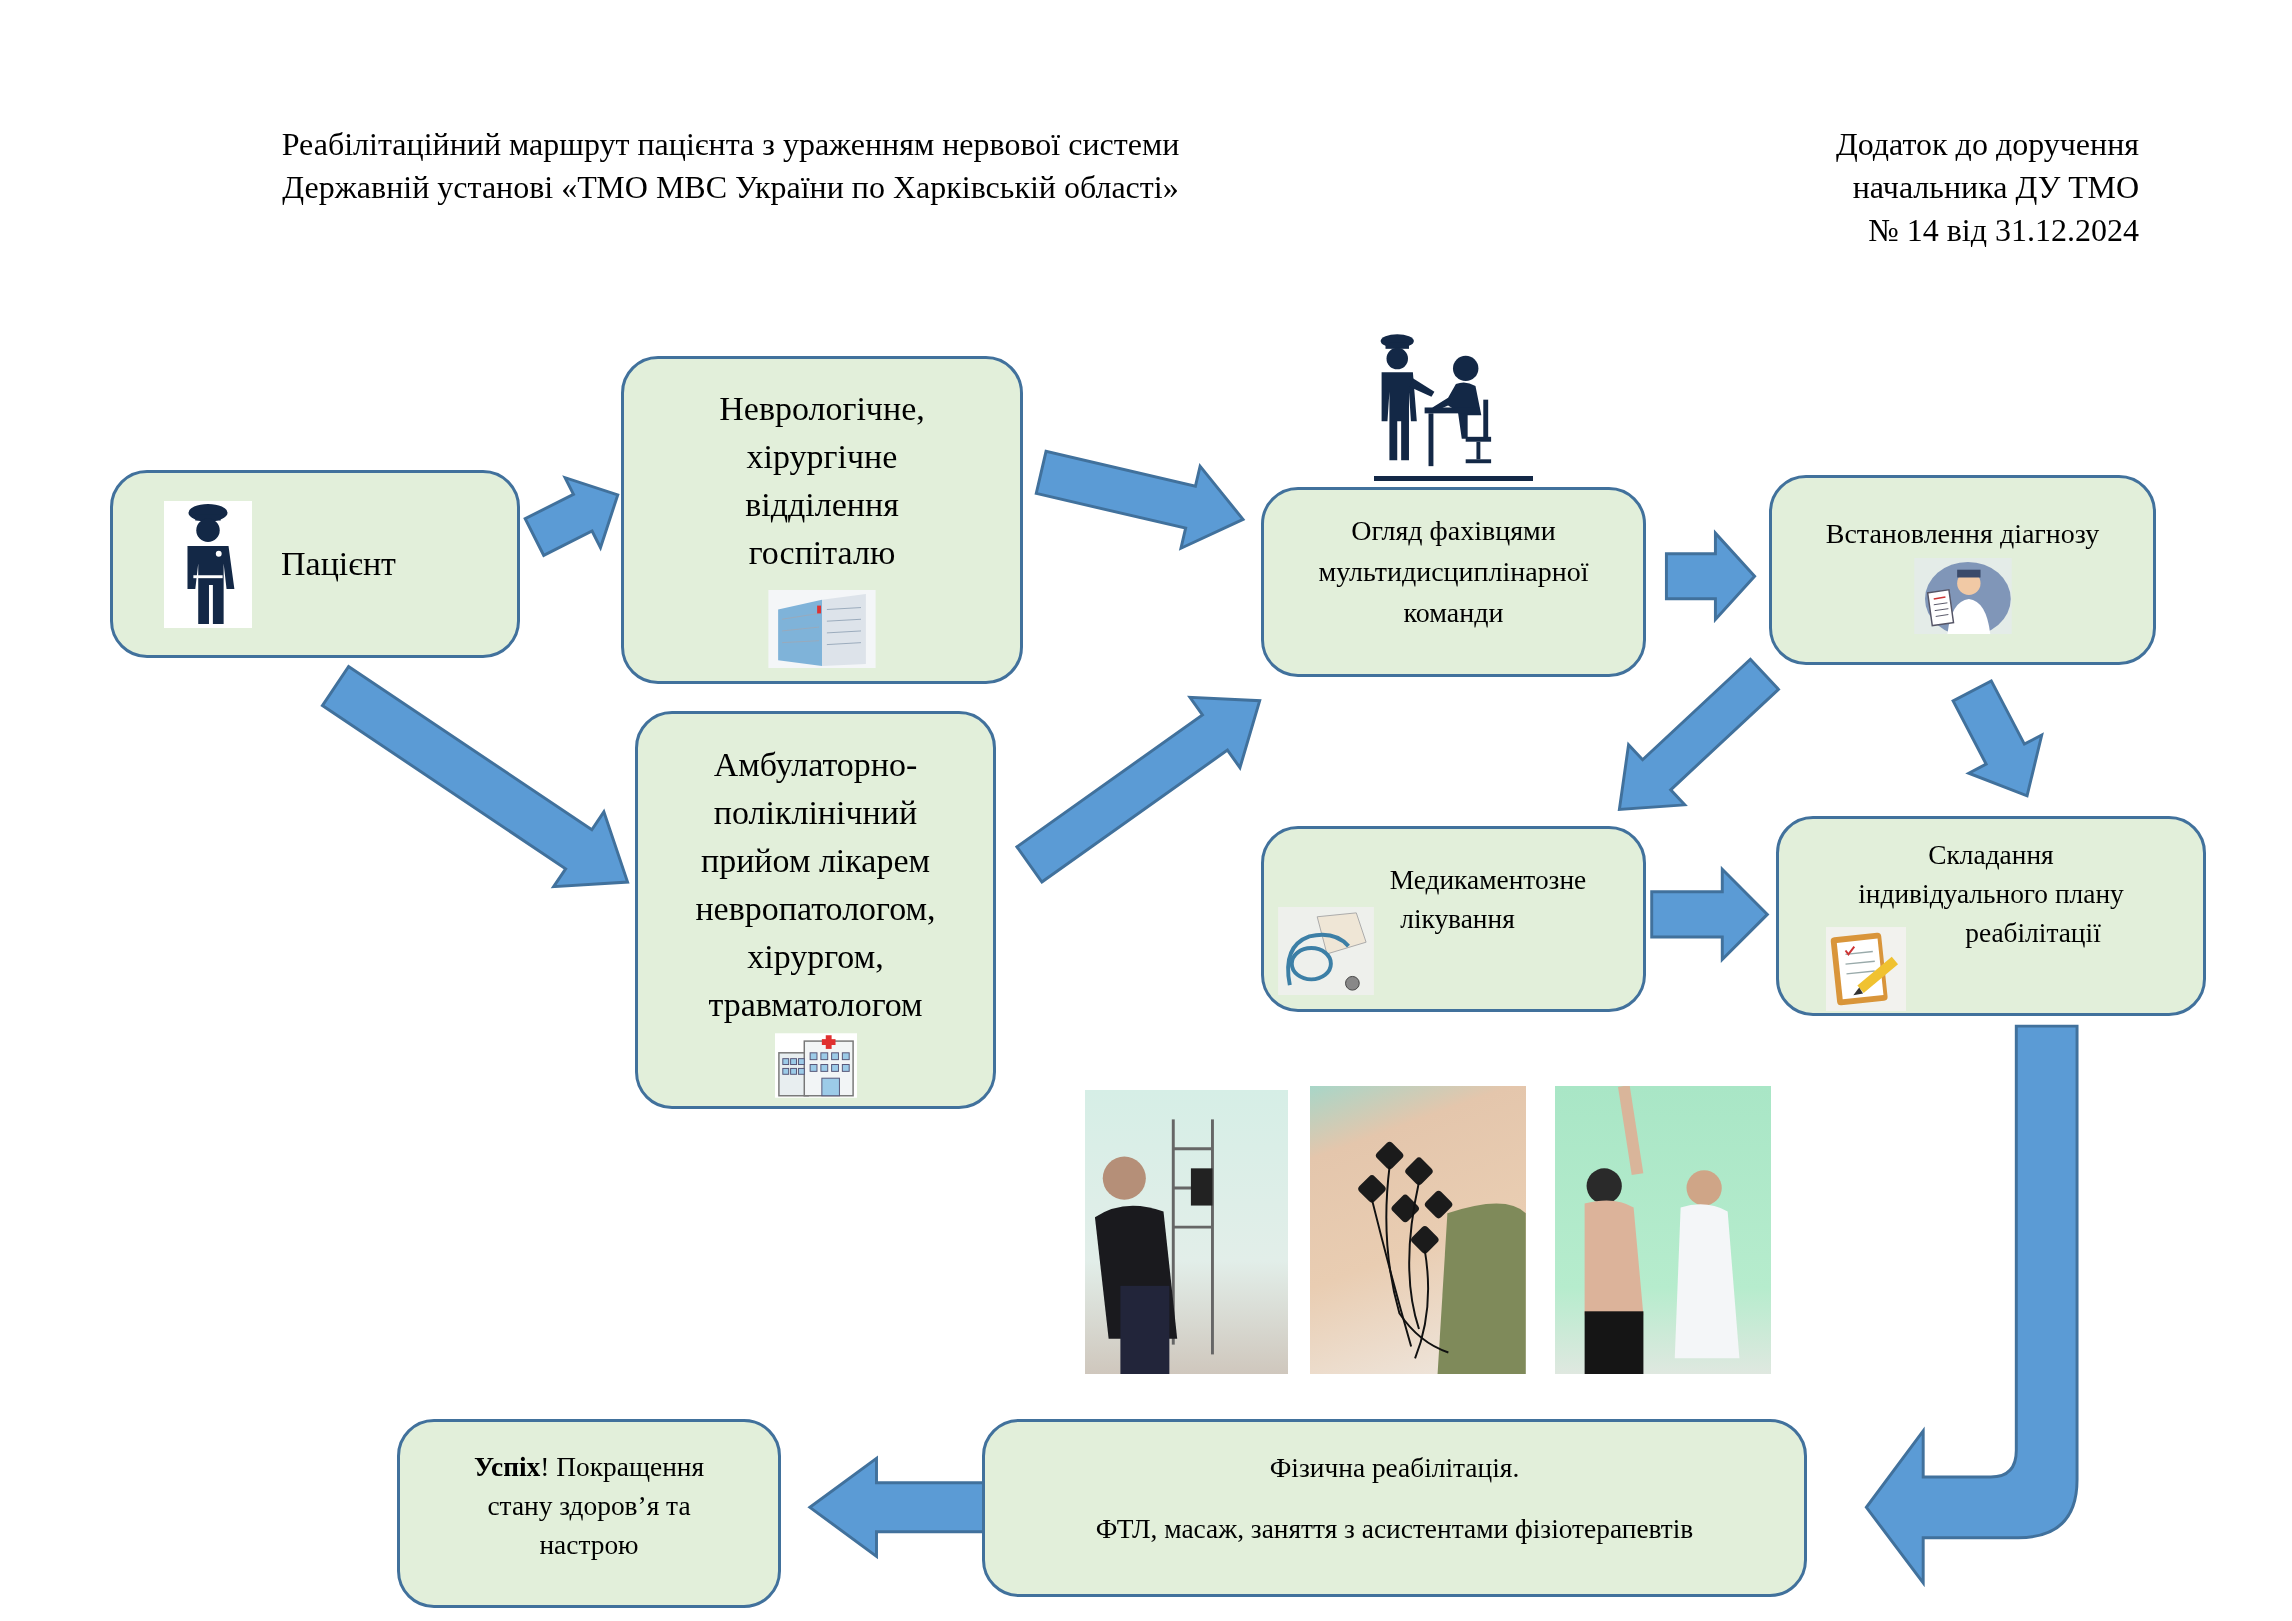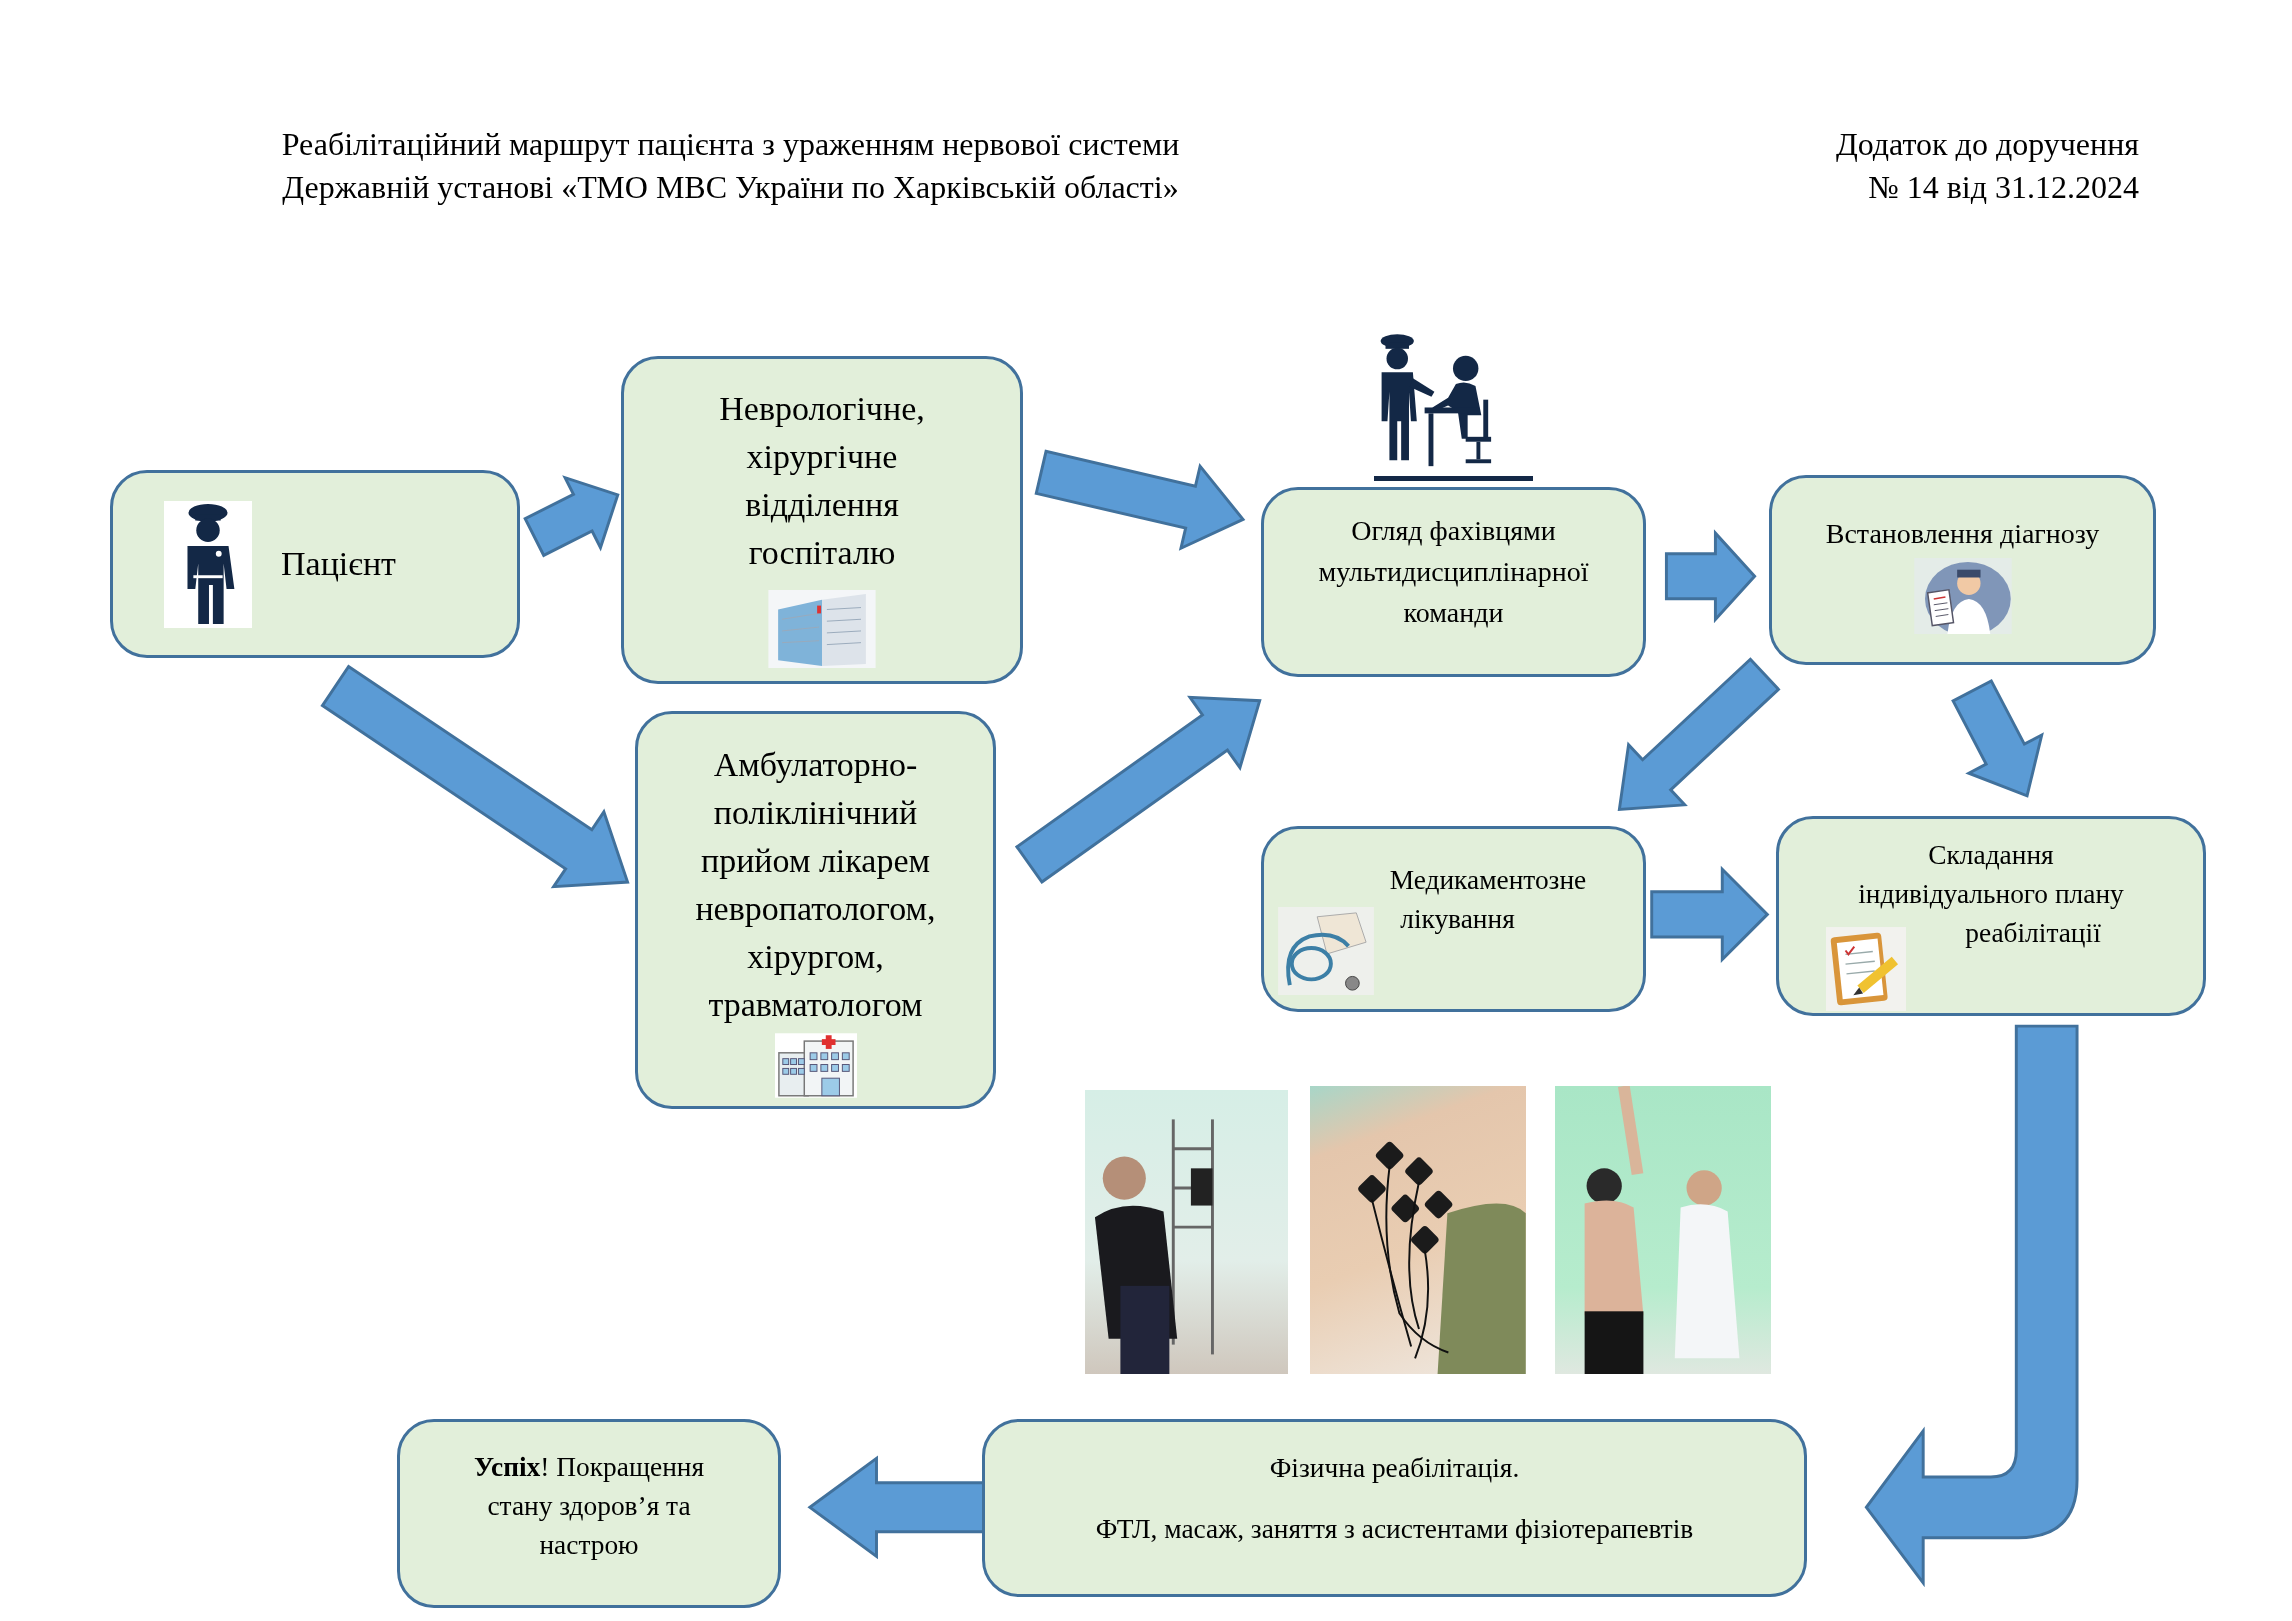--- a/index.html
+++ b/index.html
@@ -22,20 +22,21 @@
 </style>
 </head>
 <body>
 
 <div class="title">
   <div>Реабілітаційний маршрут пацієнта з ураженням нервової системи</div>
   <div>Державній установі «ТМО МВС України по Харківській області»</div>
 </div>
 <div class="annex">
   <div>Додаток до доручення</div>
+  <div>начальника ДУ ТМО</div>
   <div>№ 14 від 31.12.2024</div>
 </div>
 
 <svg class="arrows" id="arrows" viewBox="0 0 2339 1654">
     <polygon points="554.4795639967479,566.7386730168271 603.7868534885058,541.7949853915848 612.3636018665156,558.7490228829997 630,505 576.2509771170003,487.36360186651564 584.8277254950101,504.3176393579306 535.5204360032521,529.2613269831729" fill="#5b9bd5" stroke="#41719c" stroke-width="3"></polygon>
     <polygon points="328.6255305746758,719.927959443733 576.8056319653433,886.4917858804225 564.5457016587961,904.7590820371778 640,900 615.8145011225388,828.3685708362012 603.5545708159916,846.6358669929565 355.3744694253242,680.072040556267" fill="#5b9bd5" stroke="#41719c" stroke-width="3"></polygon>
     <polygon points="1057.0075246607107,503.4260399977828 1209.4424246662536,538.9448516495598 1204.6768800242048,559.3969807383526 1268,530 1224.192919986881,475.6406425652015 1219.4273753448322,496.0927716539942 1066.9924753392893,460.5739600022172" fill="#5b9bd5" stroke="#41719c" stroke-width="3"></polygon>
     <polygon points="1062.7438913448648,899.9330207547497 1252.0962021509565,765.3720169053144 1264.840093495821,783.305037660064 1285,715 1213.8645281163624,711.5729546410653 1226.608419461227,729.505975395815 1037.2561086551352,864.0669792452503" fill="#5b9bd5" stroke="#41719c" stroke-width="3"></polygon>
     <polygon points="1700,611 1750,611 1750,632 1790,588 1750,544 1750,565 1700,565" fill="#5b9bd5" stroke="#41719c" stroke-width="3"></polygon>
     <polygon points="1785.6787134716706,672.6409390855597 1675.710673831237,775.1787057773153 1661.3893873029076,759.819644862875 1652,826 1718.6745334162254,821.2558885206362 1704.353246887896,805.8968276061959 1814.3212865283294,703.3590609144403" fill="#5b9bd5" stroke="#41719c" stroke-width="3"></polygon>

